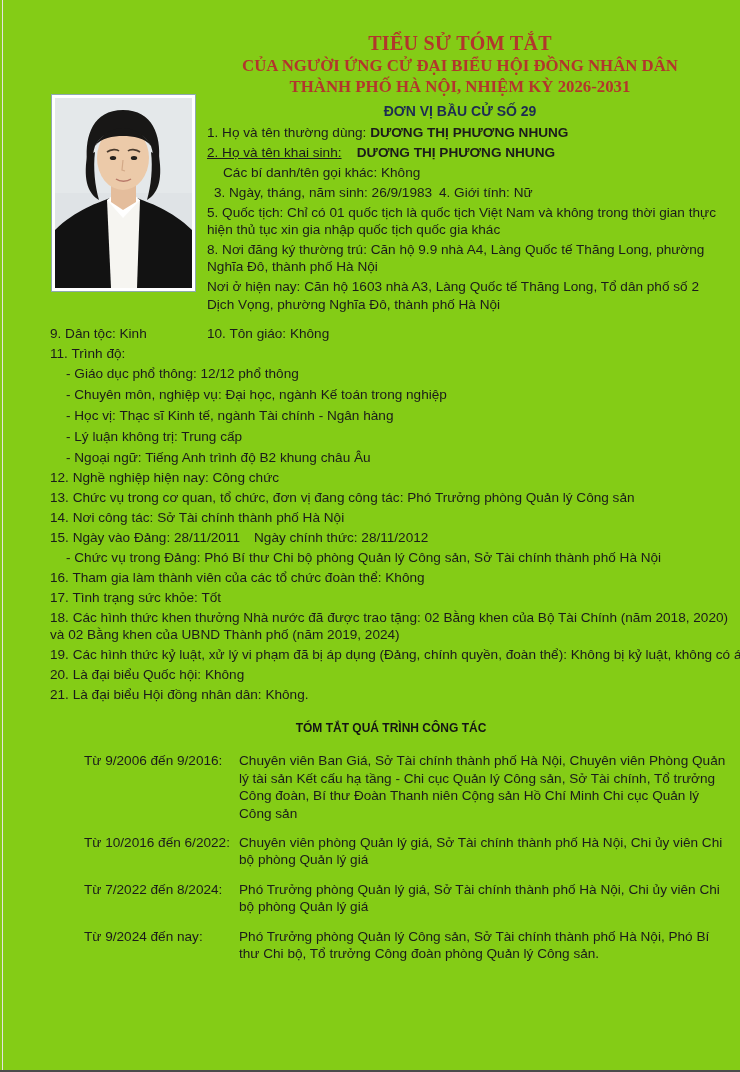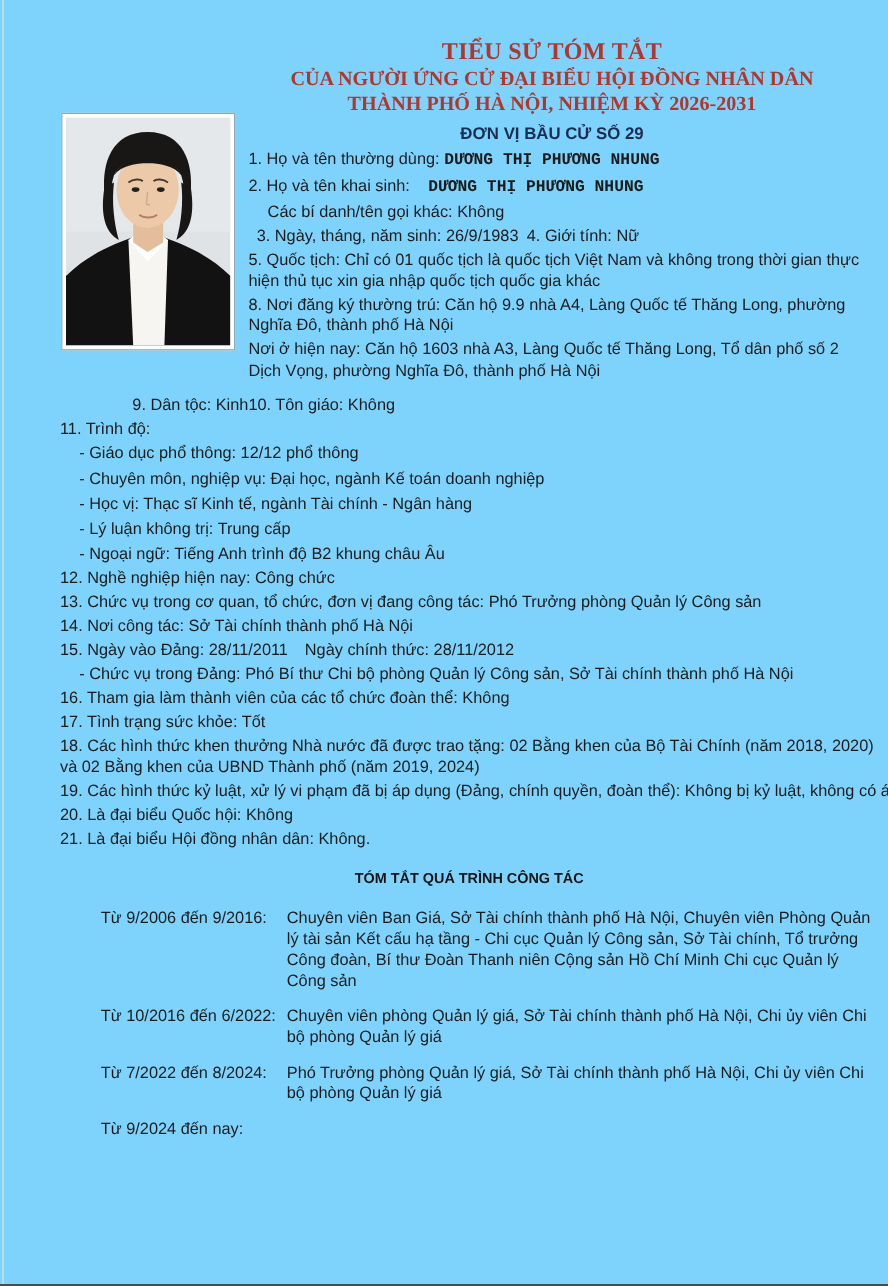--- a/index.html
+++ b/index.html
@@ -1,18 +1,18 @@
 <!DOCTYPE html>
 <html><head>
 <meta charset="utf-8">
 <style>
   html,body { margin:0; padding:0; background:#ffffff; }
   .page {
     position:relative; width:740px; height:1072px; margin:0 auto;
-    background:#7dd3fc; overflow:hidden;
+    background:#84cc16; overflow:hidden;
     font-family:"Liberation Sans", sans-serif;
     color:#1b1b1b; font-size:13.6px; line-height:17.4px;
   }
   .edge-left { position:absolute; left:2px; top:0; width:1px; height:100%; background:#e3e3e1; }
   .edge-bottom { position:absolute; left:0; bottom:0; width:100%; height:2px; background:#4b4b4b; }
 
   
   .header { margin:0 12px 0 192px; padding-top:31px; text-align:center; }
   .title-main {
     font-family:"Liberation Serif", serif; font-weight:bold;
@@ -32,24 +32,24 @@
   .photo-frame svg { display:block; width:100%; height:100%; }
 
   
   .right-col { margin:4px 14px 0 207px; }
   .right-col p { margin:0 0 2.5px 0; }
   .full-col { margin:12px 8px 0 50px; }
   .full-col p { margin:0 0 2.5px 0; }
   .sub-indent { padding-left:16px; }
   .edu-item { padding-left:16px; margin:0 0 3.5px 0 !important; }
   .pair-left-34 { display:inline-block; min-width:232px;text-align:center; }
-  .pair-left-910 { display:inline-block; min-width:157px;text-align:right; }
+  .pair-left-910 { display:inline-block; min-width:157px; }
   .pair-left-15 { display:inline-block; min-width:204px; }
-  .label-w { display:inline-block; min-width:146px; }
-  b.name { font-weight:bold;font-family:Liberation Mono, monospace; }
+  .label-w { display:inline-block; min-width:146px;text-decoration:underline; }
+  b.name { font-weight:bold; }
   .nowrap { white-space:nowrap; }
 
   
   .career-title {
     text-align:center; font-weight:bold; font-size:12px; line-height:22px;
     margin:14px 8px 13px 50px; color:#141414;
   }
   .career-row { display:flex; margin:0 14px 12px 84px; }
   .career-period { width:155px; flex:none; }
   .career-detail { flex:1; }
@@ -105,21 +105,21 @@
     <p><span class="pair-left-34">3. Ngày, tháng, năm sinh: 26/9/1983</span><span>4. Giới tính: Nữ</span></p>
     <p>5. Quốc tịch: Chỉ có 01 quốc tịch là quốc tịch Việt Nam và không trong thời gian thực hiện thủ tục xin gia nhập quốc tịch quốc gia khác</p>
     <p>8. Nơi đăng ký thường trú: Căn hộ 9.9 nhà A4, Làng Quốc tế Thăng Long, phường Nghĩa Đô, thành phố Hà Nội</p>
     <p>Nơi ở hiện nay: Căn hộ 1603 nhà A3, Làng Quốc tế Thăng Long, Tổ dân phố số 2 Dịch Vọng, phường Nghĩa Đô, thành phố Hà Nội</p>
   </div>
 
   <div class="full-col">
     <p><span class="pair-left-910">9. Dân tộc: Kinh</span><span>10. Tôn giáo: Không</span></p>
     <p>11. Trình độ:</p>
     <p class="edu-item">- Giáo dục phổ thông: 12/12 phổ thông</p>
-    <p class="edu-item">- Chuyên môn, nghiệp vụ: Đại học, ngành Kế toán doanh nghiệp</p>
+    <p class="edu-item">- Chuyên môn, nghiệp vụ: Đại học, ngành Kế toán trong nghiệp</p>
     <p class="edu-item">- Học vị: Thạc sĩ Kinh tế, ngành Tài chính - Ngân hàng</p>
     <p class="edu-item">- Lý luận không trị: Trung cấp</p>
     <p class="edu-item">- Ngoại ngữ: Tiếng Anh trình độ B2 khung châu Âu</p>
     <p>12. Nghề nghiệp hiện nay: Công chức</p>
     <p>13. Chức vụ trong cơ quan, tổ chức, đơn vị đang công tác: Phó Trưởng phòng Quản lý Công sản</p>
     <p>14. Nơi công tác: Sở Tài chính thành phố Hà Nội</p>
     <p><span class="pair-left-15">15. Ngày vào Đảng: 28/11/2011</span><span>Ngày chính thức: 28/11/2012</span></p>
     <p class="sub-indent">- Chức vụ trong Đảng: Phó Bí thư Chi bộ phòng Quản lý Công sản, Sở Tài chính thành phố Hà Nội</p>
     <p>16. Tham gia làm thành viên của các tổ chức đoàn thể: Không</p>
     <p>17. Tình trạng sức khỏe: Tốt</p>
@@ -138,14 +138,15 @@
   <div class="career-row">
     <div class="career-period">Từ 10/2016 đến 6/2022:</div>
     <div class="career-detail">Chuyên viên phòng Quản lý giá, Sở Tài chính thành phố Hà Nội, Chi ủy viên Chi bộ phòng Quản lý giá</div>
   </div>
   <div class="career-row">
     <div class="career-period">Từ 7/2022 đến 8/2024:</div>
     <div class="career-detail">Phó Trưởng phòng Quản lý giá, Sở Tài chính thành phố Hà Nội, Chi ủy viên Chi bộ phòng Quản lý giá</div>
   </div>
   <div class="career-row">
     <div class="career-period">Từ 9/2024 đến nay:</div>
+    <div class="career-detail">Phó Trưởng phòng Quản lý Công sản, Sở Tài chính thành phố Hà Nội, Phó Bí thư Chi bộ, Tổ trưởng Công đoàn phòng Quản lý Công sản.</div>
   </div>
 </div>
 
 </body></html>

